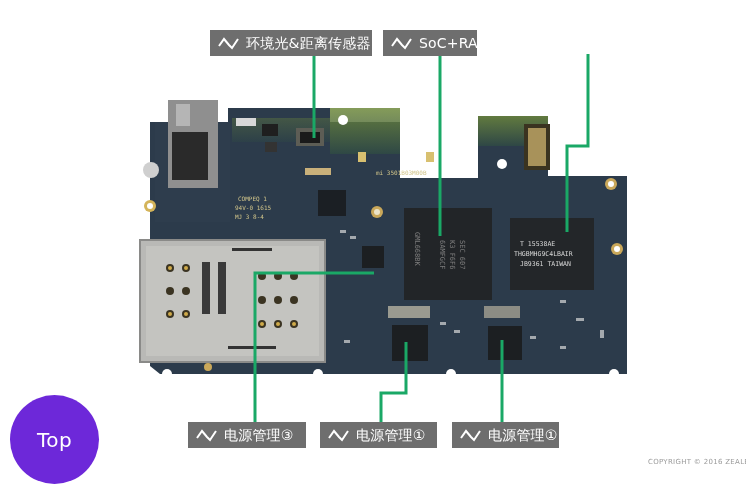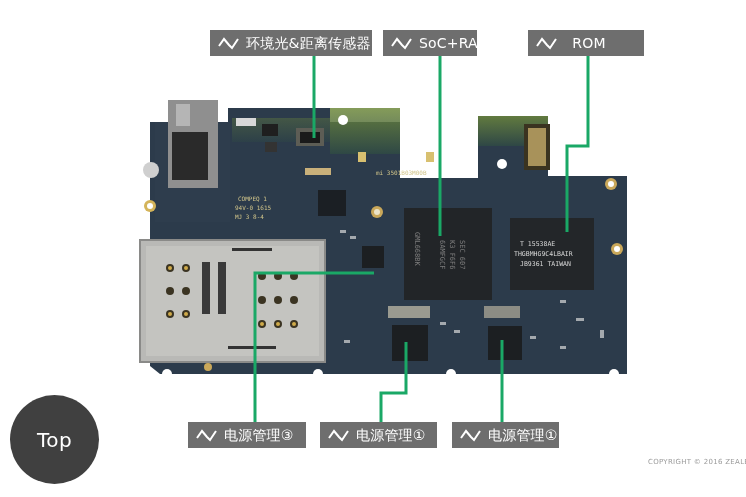--- a/index.html
+++ b/index.html
@@ -22,21 +22,21 @@
     letter-spacing: 0.2px;
     padding-left: 8px;
     white-space: nowrap;
   }
   .label .wave { width: 22px; height: 14px; margin-right: 6px; flex: 0 0 auto; }
   .label .txt { line-height: 26px; }
   .label.center .txt { flex: 1; text-align: center; padding-right: 30px; }
 
   .top-badge {
     position: absolute; left: 10px; top: 395px; width: 89px; height: 89px;
-    border-radius: 50%; background: #404040;
+    border-radius: 50%; background: #6d28d9;
     color: #ffffff; display: flex; align-items: center; justify-content: center;
     font-family: "DejaVu Sans", sans-serif; font-size: 20px; letter-spacing: 0.5px;
   }
 
   .brand {
     position: absolute; left: 648px; top: 455px; width: 96px; height: 36px;
   }
   .brand .logo-row { display: flex; align-items: center; height: 16px; }
   .brand .logo-icon { width: 16px; height: 12px; margin-right: 4px; }
   .brand .name { font-size: 11px; color: #3b3b3b; letter-spacing: 1.5px; font-family: "DejaVu Sans Mono", monospace; }
@@ -198,26 +198,20 @@
     <span class="txt">环境光&amp;距离传感器</span>
   </div>
 
   <div class="label" style="left:383px; top:30px; width:94px;">
     <svg class="wave" viewBox="0 0 22 14">
         <polyline points="1,10 6,3 11,9 14,12 20,3" stroke="#fff" stroke-width="2" fill="none"></polyline>
       </svg>
     <span class="txt">SoC+RAM</span>
   </div>
 
-  <div class="label center" style="left:528px; top:30px; width:116px;">
-    <svg class="wave" viewBox="0 0 22 14">
-        <polyline points="1,10 6,3 11,9 14,12 20,3" stroke="#fff" stroke-width="2" fill="none"></polyline>
-      </svg>
-    <span class="txt">ROM</span>
-  </div>
 
   <div class="label" style="left:188px; top:422px; width:118px;">
     <svg class="wave" viewBox="0 0 22 14">
         <polyline points="1,10 6,3 11,9 14,12 20,3" stroke="#fff" stroke-width="2" fill="none"></polyline>
       </svg>
     <span class="txt">电源管理③</span>
   </div>
 
   <div class="label" style="left:320px; top:422px; width:117px;">
     <svg class="wave" viewBox="0 0 22 14">

